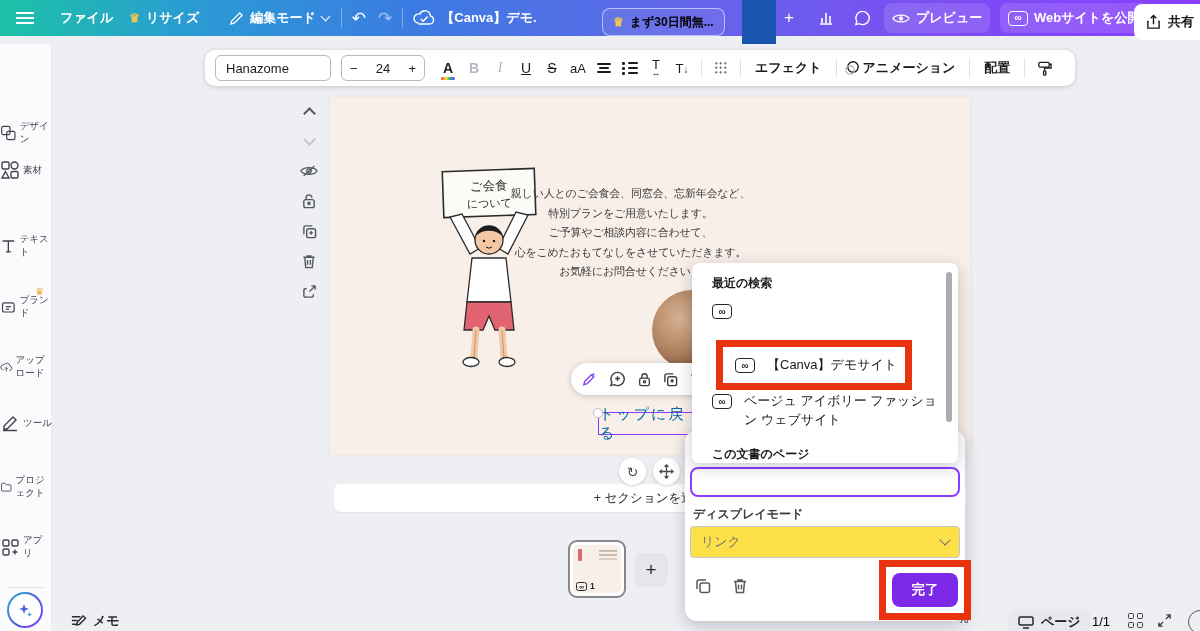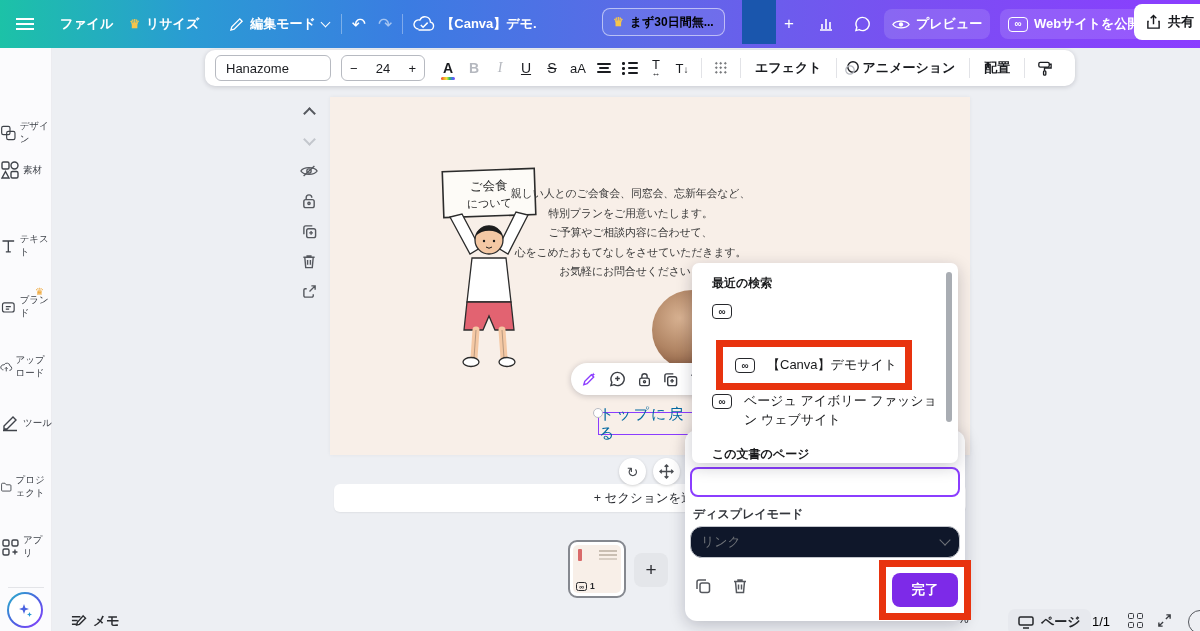--- a/index.html
+++ b/index.html
@@ -1,21 +1,21 @@
 <!DOCTYPE html>
 <html><head>
 <meta charset="utf-8">
 <style>
   * { margin:0; padding:0; box-sizing:border-box; }
   html,body { width:1200px; height:631px; overflow:hidden; }
   body { font-family:"Liberation Sans","DejaVu Sans",sans-serif; }
   .app { position:relative; width:1200px; height:631px; background:#edeff3; overflow:hidden; }
 
   
-  .topbar { position:absolute; left:0; top:0; width:1200px; height:48px; z-index:50;
+  .topbar { position:absolute; left:0; top:0; width:1200px; height:36px; z-index:50;
     background:linear-gradient(90deg,#1cc2a7 0%,#2a9bd4 16%,#3b7ce2 34%,#5f68e8 55%,#7a4ff2 76%,#8b3dff 100%);
     display:flex; align-items:center; color:#fff; font-size:13px; }
   .tb { display:flex; align-items:center; gap:6px; color:#fff; background:none; border:none;
     font-size:13px; font-weight:600; cursor:pointer; padding:6px 8px; border-radius:8px; white-space:nowrap; }
   .hamburger { width:18px; height:12px; border-top:2px solid #fff; border-bottom:2px solid #fff; position:relative; }
   .hamburger:before { content:""; position:absolute; left:0; top:3px; width:100%; height:2px; background:#fff; }
   .crown { color:#f6c54b; font-size:12px; line-height:1; }
   .tb-divider { width:1px; height:20px; background:rgba(255,255,255,.35); margin:0 4px; }
   .glyph-btn { font-size:17px; font-weight:400; padding:4px 6px; }
   .dim { opacity:.55; }
@@ -105,22 +105,22 @@
   .thumb .m-ico { width:11px; height:9px; border:1.3px solid #26282c; border-radius:2.5px; font-size:6.5px; line-height:7px; text-align:center; color:#26282c; }
   .add-page { position:absolute; left:634px; top:553px; width:34px; height:34px; background:#e4e6ea; border-radius:8px; z-index:6;
     border:none; font-size:19px; color:#2c2e33; cursor:pointer; }
 
   
   .link-popup { position:absolute; left:685px; top:430px; width:280px; height:191px; background:#fff; border-radius:12px;
     box-shadow:0 4px 16px rgba(20,20,40,.22); z-index:20; }
   .page-input { position:absolute; left:5px; top:37px; width:270px; height:30px; border:2px solid #8b3dff; border-radius:8px;
     background:#fff; outline:none; font-size:13px; padding:0 8px; }
   .dm-label { position:absolute; left:8px; top:76px; font-size:12px; font-weight:600; color:#33363c; }
-  .dm-select { position:absolute; left:5px; top:96px; width:270px; height:32px; border:1px solid #c3c6cc; border-radius:12px;
-    display:flex; align-items:center; justify-content:space-between; padding:0 10px; font-size:13px; color:#6f7378; cursor:pointer; background:#0f172a; }
+  .dm-select { position:absolute; left:5px; top:96px; width:270px; height:32px; border:1px solid #c3c6cc; border-radius:4px;
+    display:flex; align-items:center; justify-content:space-between; padding:0 10px; font-size:13px; color:#6f7378; cursor:pointer; background:#fde047; }
   .dm-select .chev2 { width:8px; height:8px; border-right:1.5px solid #6f7378; border-bottom:1.5px solid #6f7378; transform:rotate(45deg); margin-top:-4px; }
   .lp-actions { position:absolute; left:10px; top:148px; display:flex; gap:22px; }
   .lp-actions svg { stroke:#55585e; fill:none; stroke-width:1.5; cursor:pointer; }
 
   
   .dropdown { position:absolute; left:692px; top:263px; width:266px; height:200px; background:#fff; border-radius:7px;
     box-shadow:0 4px 16px rgba(20,20,40,.22); z-index:25; }
   .dd-header { position:absolute; left:20px; font-size:12px; font-weight:700; color:#18191b; }
   .dd-item { position:absolute; left:20px; display:flex; gap:12px; cursor:pointer; align-items:flex-start; }
   .site-ico { flex:0 0 auto; width:20px; height:15px; border:1.6px solid #26282c; border-radius:4px; display:flex;

